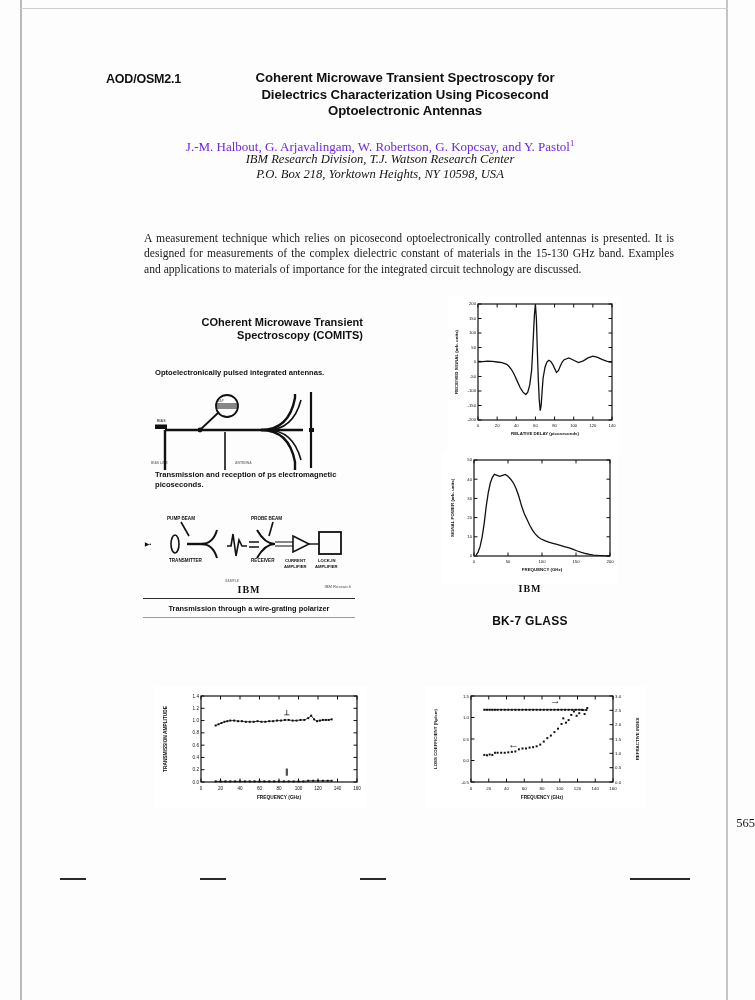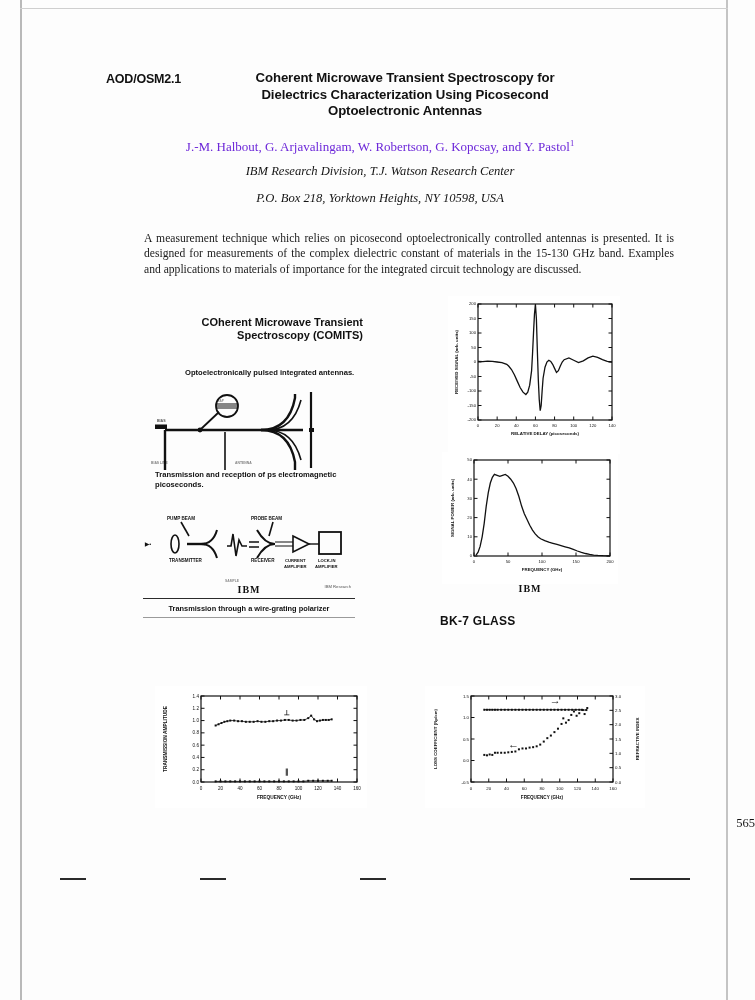--- a/index.html
+++ b/index.html
@@ -17,52 +17,52 @@
   
   .paper-code{position:absolute;left:100px;top:72px;font-family:"Liberation Sans",sans-serif;
     font-weight:bold;font-size:12.5px;letter-spacing:-.2px;color:#111;margin-left:6px;}
   .title{position:absolute;left:180px;top:70px;width:450px;text-align:center;
     font-family:"Liberation Sans",sans-serif;font-weight:bold;font-size:13.2px;line-height:16.5px;color:#111;
     letter-spacing:-.1px;}
   .authors{position:absolute;left:120px;top:138px;width:520px;text-align:center;font-size:13px;color:#6d28d9;}
   .authors sup{font-size:8.5px;}
   .affil{position:absolute;left:120px;top:152px;width:520px;text-align:center;
     font-style:italic;font-size:12.6px;line-height:14.6px;color:#151515;}
-  .affil div{margin:12px;}
+  .affil div{margin:0;}
   .affil .note sup{font-style:normal;font-size:8.5px;}
 
   
   .abstract{position:absolute;left:120px;top:231px;width:530px;font-size:11.6px;line-height:15.4px;
     text-align:justify;color:#1a1a1a;margin-left:24px;}
 
   
   .fig-left{position:absolute;left:143px;top:308px;width:212px;height:310px;}
   .fig-left .ftitle{position:absolute;left:8px;top:8px;width:212px;text-align:right;
     font-family:"Liberation Sans",sans-serif;font-weight:bold;font-size:11px;line-height:13px;color:#111;}
   .fig-left .cap1{position:absolute;left:12px;top:60px;width:195px;
-    font-family:"Liberation Sans",sans-serif;font-weight:bold;font-size:7.6px;line-height:10px;color:#111;margin-left:30px;}
+    font-family:"Liberation Sans",sans-serif;font-weight:bold;font-size:7.6px;line-height:10px;color:#111;}
   .fig-left .cap2{position:absolute;left:12px;top:162px;width:190px;
     font-family:"Liberation Sans",sans-serif;font-weight:bold;font-size:7.6px;line-height:10px;color:#111;}
   .fig-left .ibm{position:absolute;left:0;top:276px;width:212px;text-align:center;
     font-family:"Liberation Serif",serif;font-weight:bold;font-size:10px;letter-spacing:1px;color:#111;}
   .fig-left .rule{position:absolute;left:0;height:1.4px;background:#2b2b2b;}
   .fig-left .botcap{position:absolute;left:0;top:296px;width:212px;text-align:center;
     font-family:"Liberation Sans",sans-serif;font-weight:bold;font-size:7.4px;color:#111;}
   .fig-left .tinynote{position:absolute;right:4px;top:276px;font-family:"Liberation Sans",sans-serif;
     font-size:4.2px;color:#555;}
 
   svg{display:block;overflow:visible;}
   .lbl{font-family:"Liberation Sans",sans-serif;font-weight:bold;fill:#111;}
 
   
   .chartbox{position:absolute;background:#fff;}
   .axlabel{font-family:"Liberation Sans",sans-serif;font-weight:bold;fill:#111;}
   .ticktext{font-family:"Liberation Sans",sans-serif;fill:#111;}
 
-  .bk7{position:absolute;left:440px;top:614px;width:180px;text-align:left;
+  .bk7{position:absolute;left:440px;top:614px;width:180px;text-align:center;
     font-family:"Liberation Sans",sans-serif;font-weight:bold;font-size:12px;color:#111;letter-spacing:.3px;}
   .ibm2{position:absolute;left:440px;top:583px;width:180px;text-align:center;
     font-family:"Liberation Serif",serif;font-weight:bold;font-size:10px;letter-spacing:1px;color:#111;}
 
   .pagenum{position:absolute;left:0;top:816px;width:755px;text-align:right;font-size:12.5px;color:#151515;}
 </style>
 </head>
 <body>
 
 <div class="page">

